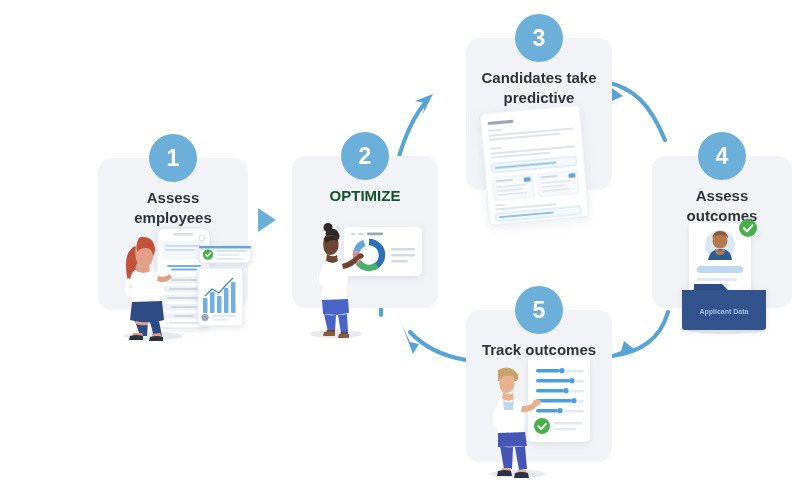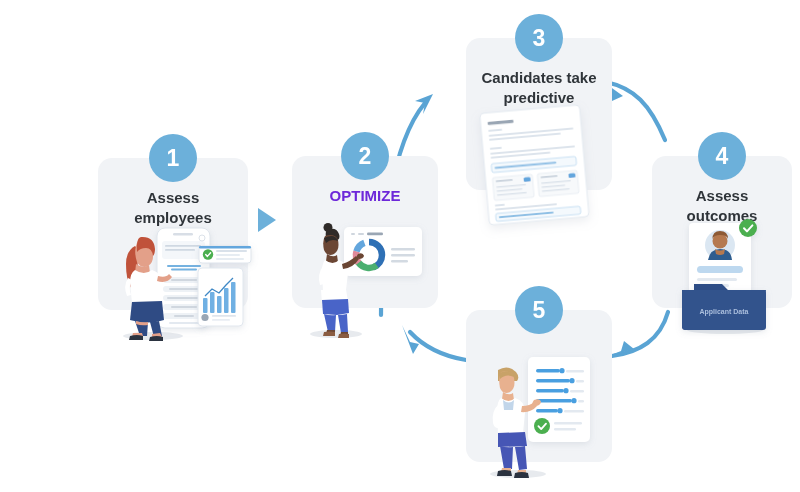--- a/index.html
+++ b/index.html
@@ -59,21 +59,21 @@
     position: absolute;
     left: 0; right: 0;
     top: 30px;
     text-align: center;
     font-size: 15px;
     font-weight: bold;
     color: #2f3439;
     line-height: 1.33;
     padding: 0 6px;
   }
-  .title .hl { color: #6d28d9; display: block; }
+  .title .hl { color: #14532d; display: block; }
 
   
   .art { position: absolute; left: 0; top: 0; width: 100%; height: 100%; overflow: visible; z-index: 3; }
 
   
   .shadow-el { fill: #e7eaee; }
 </style>
 </head>
 <body>
 
@@ -329,20 +329,23 @@
     <g filter="url(#softshadow)">
       <path d="M34 66 l28 0 l6 6 l36 0 l0 39 l-70 0 z" fill="#2f4e86"></path>
       <path d="M22 72 l84 0 l-6 37 q-1 3 -5 3 l-68 0 q-4 0 -5 -3 z" fill="#33528c"></path>
       <rect x="22" y="72" width="84" height="40" rx="3" fill="#33528c"></rect>
       <text x="64" y="96" text-anchor="middle" fill="#aabfdd" font-family="Liberation Sans, sans-serif" font-size="7" font-weight="bold">Applicant Data</text>
     </g>
   </svg>
 
   <div class="node n5">
     <div class="badge">5</div>
+    <div class="title">
+      <span>Track outcomes</span>
+    </div>
   </div>
   <svg class="art" style="left:470px;top:352px;width:145px;height:130px;position:absolute;z-index:3;" viewBox="0 0 145 130">
     <ellipse class="shadow-el" cx="48" cy="122" rx="28" ry="4"></ellipse>
 
     <g filter="url(#softshadow)">
       <rect x="58" y="5" width="62" height="85" rx="5" fill="#ffffff"></rect>
       <g>
         <rect x="66" y="17" width="24" height="3.4" rx="1.7" fill="#4a9fe0"></rect>
         <circle cx="92" cy="18.7" r="2.6" fill="#4a9fe0"></circle>
         <rect x="66" y="27" width="34" height="3.4" rx="1.7" fill="#4a9fe0"></rect>

